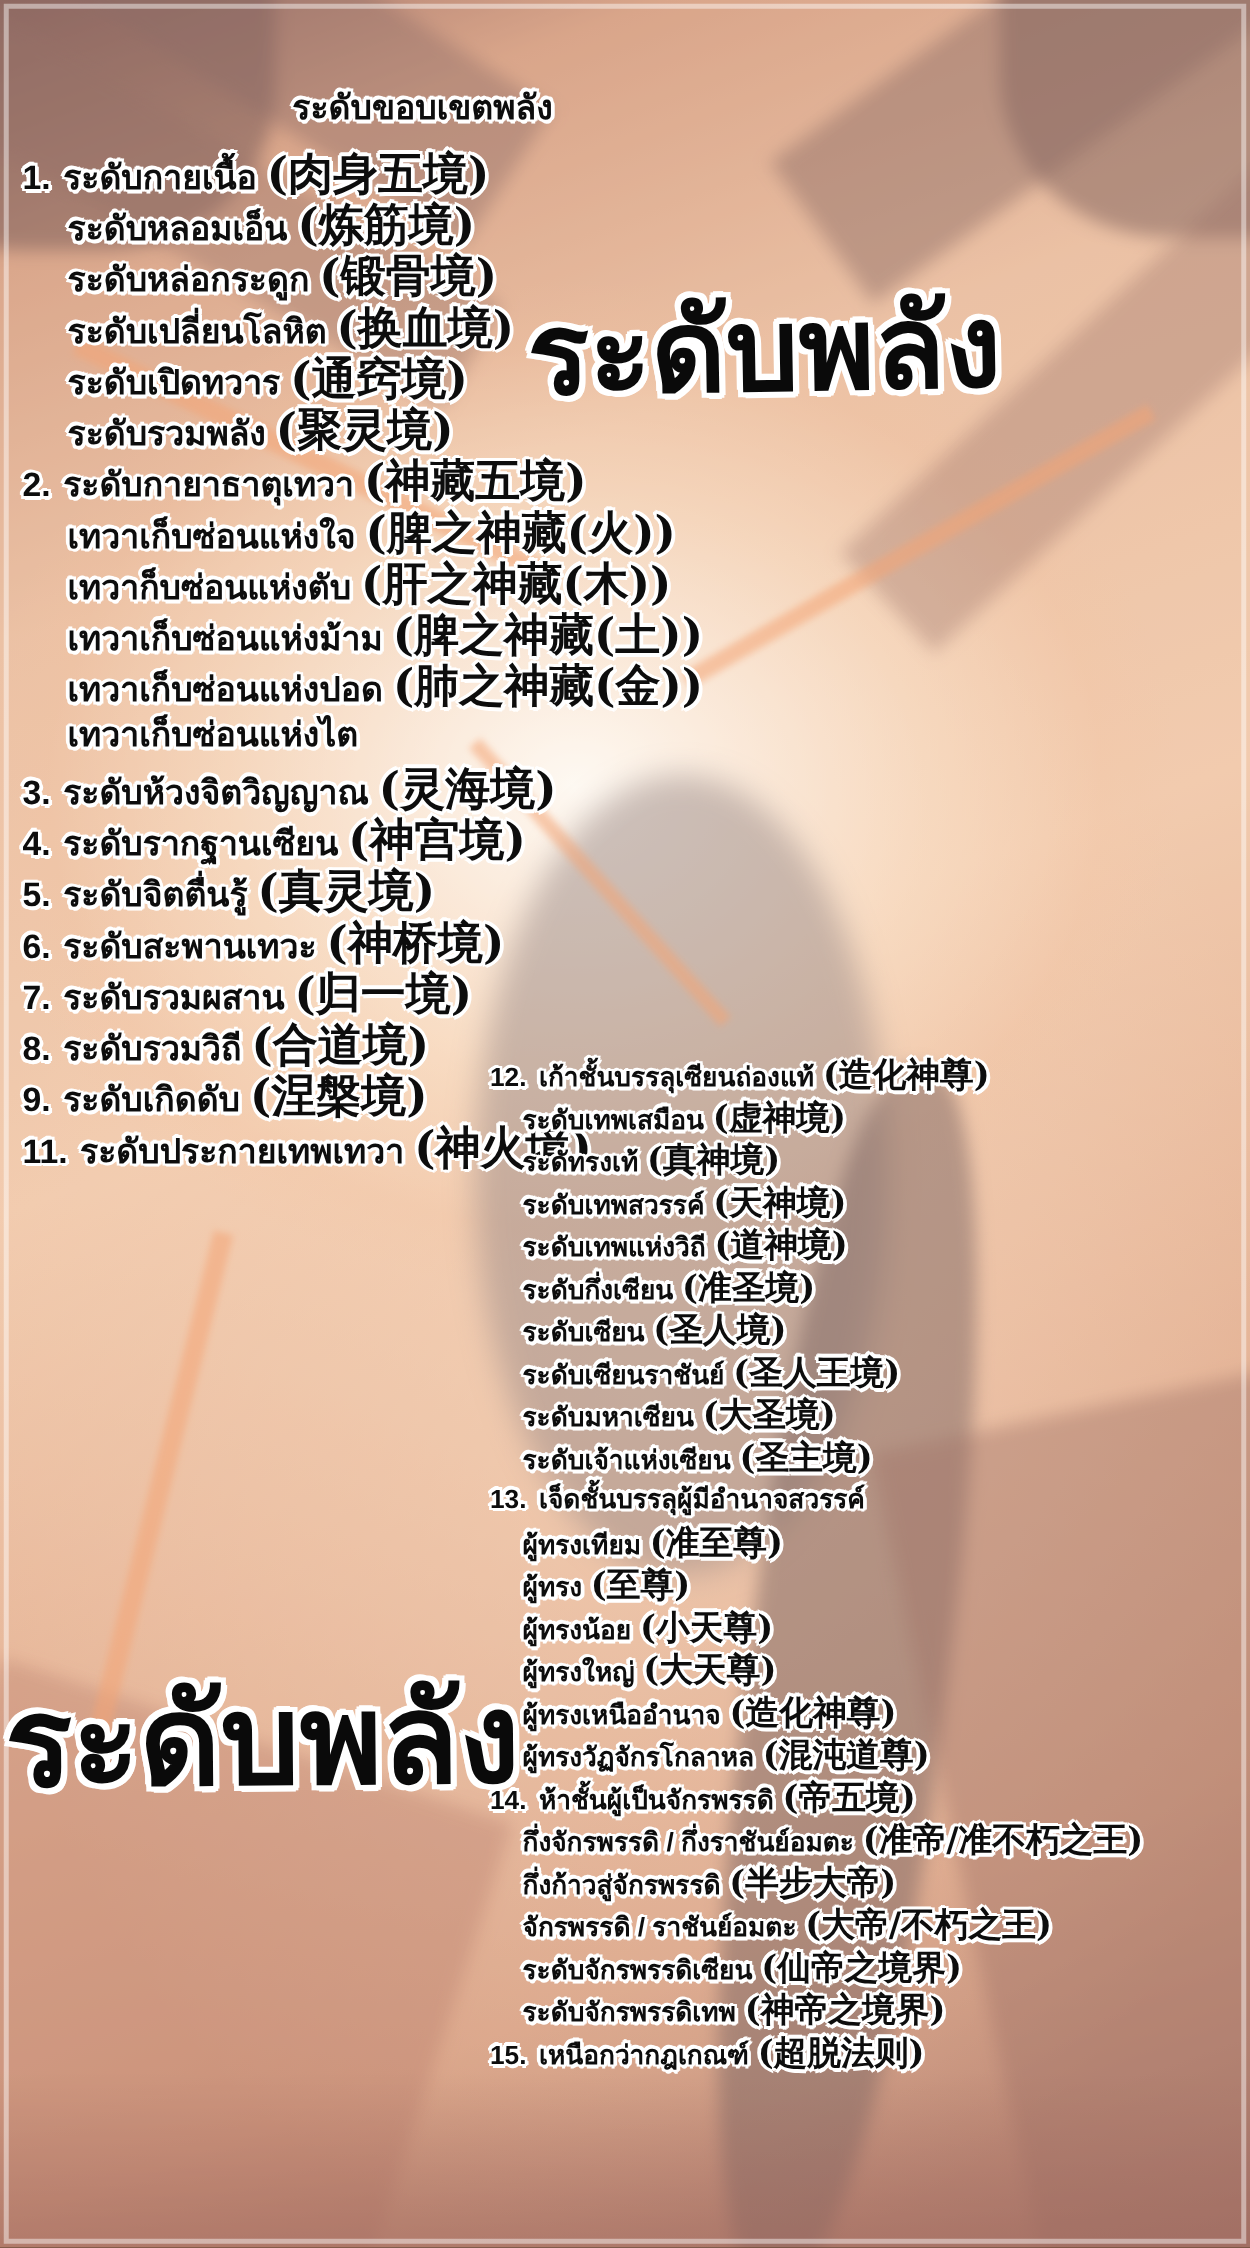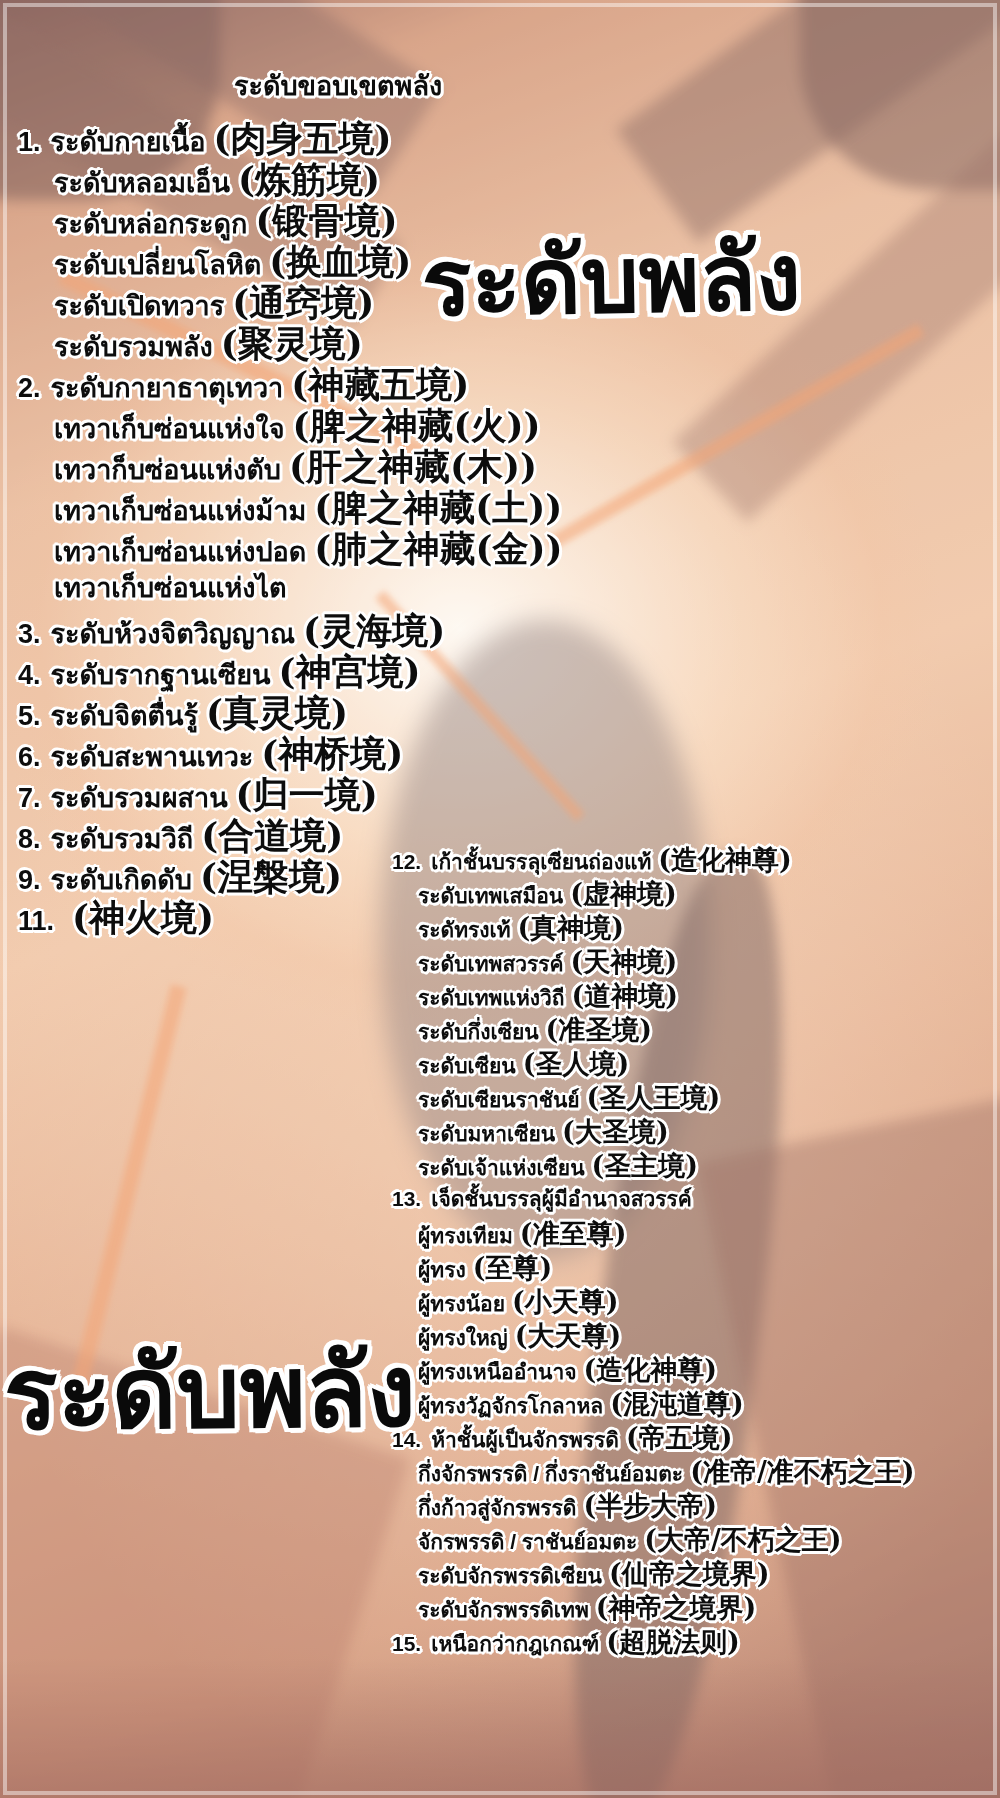--- a/index.html
+++ b/index.html
@@ -177,20 +177,21 @@
         <span class="thai outlined">ระดับรวมวิถี</span>
         <span class="cn outlined">(合道境)</span>
       </div>
       <div class="lrow hdr">
         <span class="num outlined">9.</span>
         <span class="thai outlined">ระดับเกิดดับ</span>
         <span class="cn outlined">(涅槃境)</span>
       </div>
       <div class="lrow hdr">
         <span class="num outlined">11.</span>
+        <span class="thai outlined">ระดับประกายเทพเทวา</span>
         <span class="cn outlined">(神火境)</span>
       </div>
     </div>
 
   <div class="list" id="right-list">
       <div class="lrow hdr">
         <span class="num outlined">12.</span>
         <span class="thai outlined">เก้าชั้นบรรลุเซียนถ่องแท้</span>
         <span class="cn outlined">(造化神尊)</span>
       </div>

